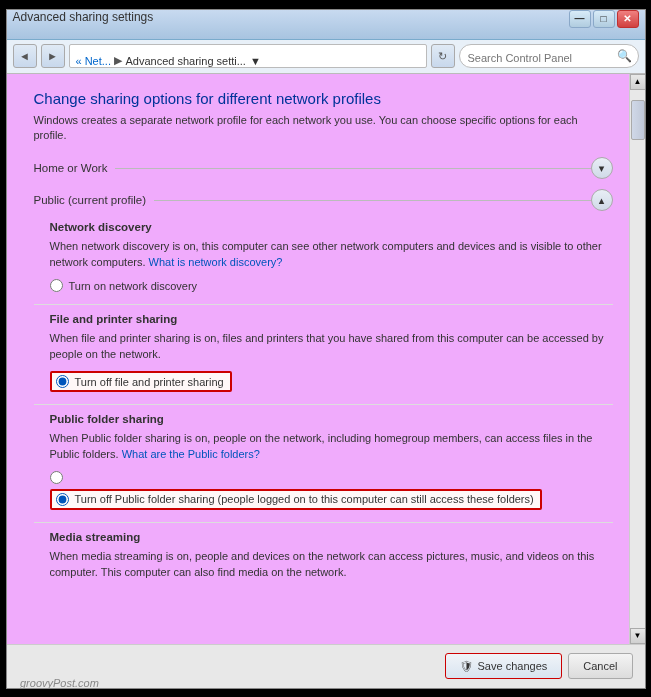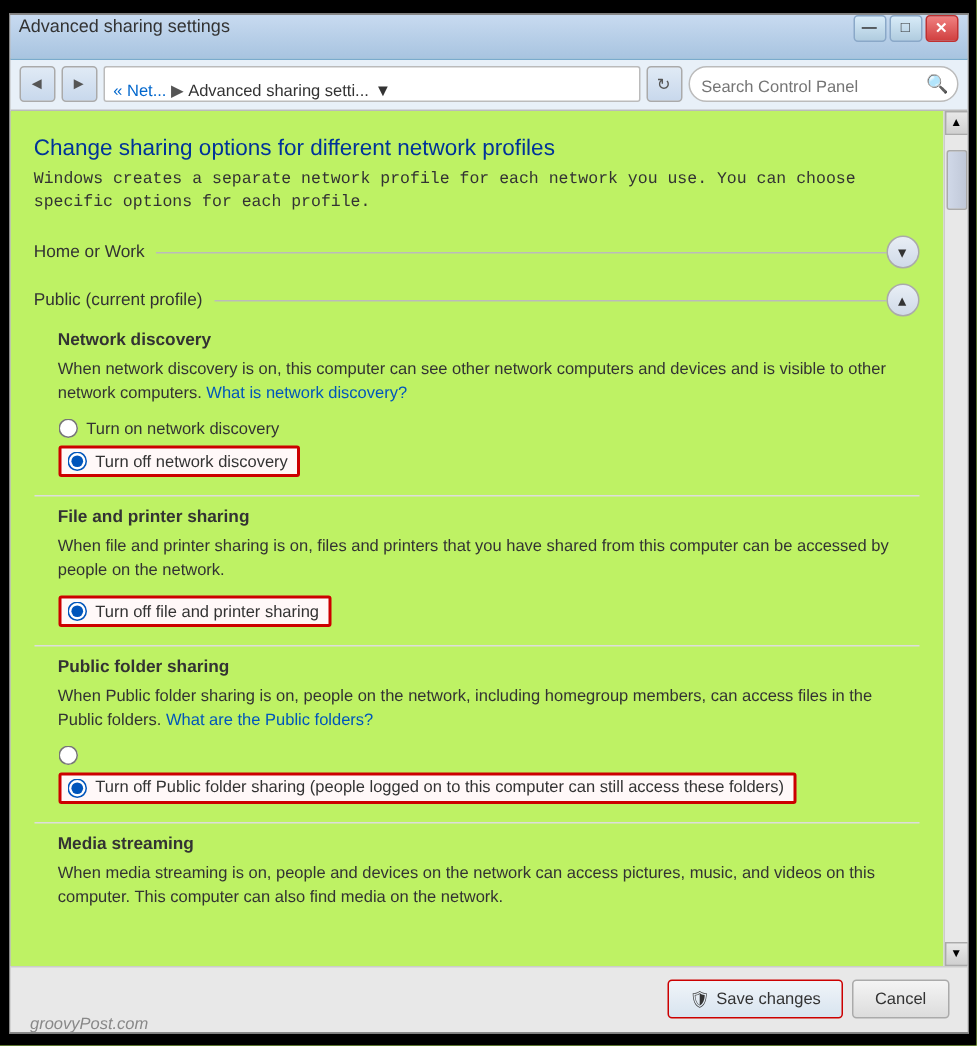--- a/index.html
+++ b/index.html
@@ -160,38 +160,37 @@
       background: linear-gradient(to right, #d0d8e8, #c0c8d8);
       border: 1px solid #aaa;
       border-radius: 2px;
       position: absolute;
       top: 10px;
       left: 1px;
     }
 
     .main-content {
       flex: 1;
-      padding: 16px 16px 8px 16px;
+      padding: 16px 16px 8px 27px;
       overflow-y: auto;
-      background: #bef264;
+      background: #f0abfc;
     }
     .main-content::-webkit-scrollbar { display: none; }
 
     h1.page-title {
       font-size: 15px;
       font-weight: normal;
       color: #003399;
       margin-bottom: 6px;
     }
     .subtitle {
       font-size: 11px;
       color: #333;
       margin-bottom: 14px;
       line-height: 1.4;
-      font-family: Liberation Mono, monospace;
     }
 
     
     .section-header {
       display: flex;
       align-items: center;
       margin-bottom: 10px;
     }
     .section-label {
       font-size: 11.5px;
@@ -370,26 +369,20 @@
       <div class="subsection">
         <div class="subsection-title">Network discovery</div>
         <p class="subsection-desc">
           <span>When network discovery is on, this computer can see other network computers and devices and is visible to other network computers.</span>
           <a href="#">What is network discovery?</a>
         </p>
         <label class="radio-option">
           <input type="radio" name="netdisc" style="">
           <span>Turn on network discovery</span>
         </label>
-        <label class="radio-option">
-          <span class="radio-highlighted">
-            <input type="radio" name="netdisc" checked="" style="">
-            <span>Turn off network discovery</span>
-          </span>
-        </label>
       </div>
 
       <hr class="divider-hr">
 
       <div class="subsection">
         <div class="subsection-title">File and printer sharing</div>
         <p class="subsection-desc">
           <span>When file and printer sharing is on, files and printers that you have shared from this computer can be accessed by people on the network.</span>
         </p>
         <label class="radio-option">

